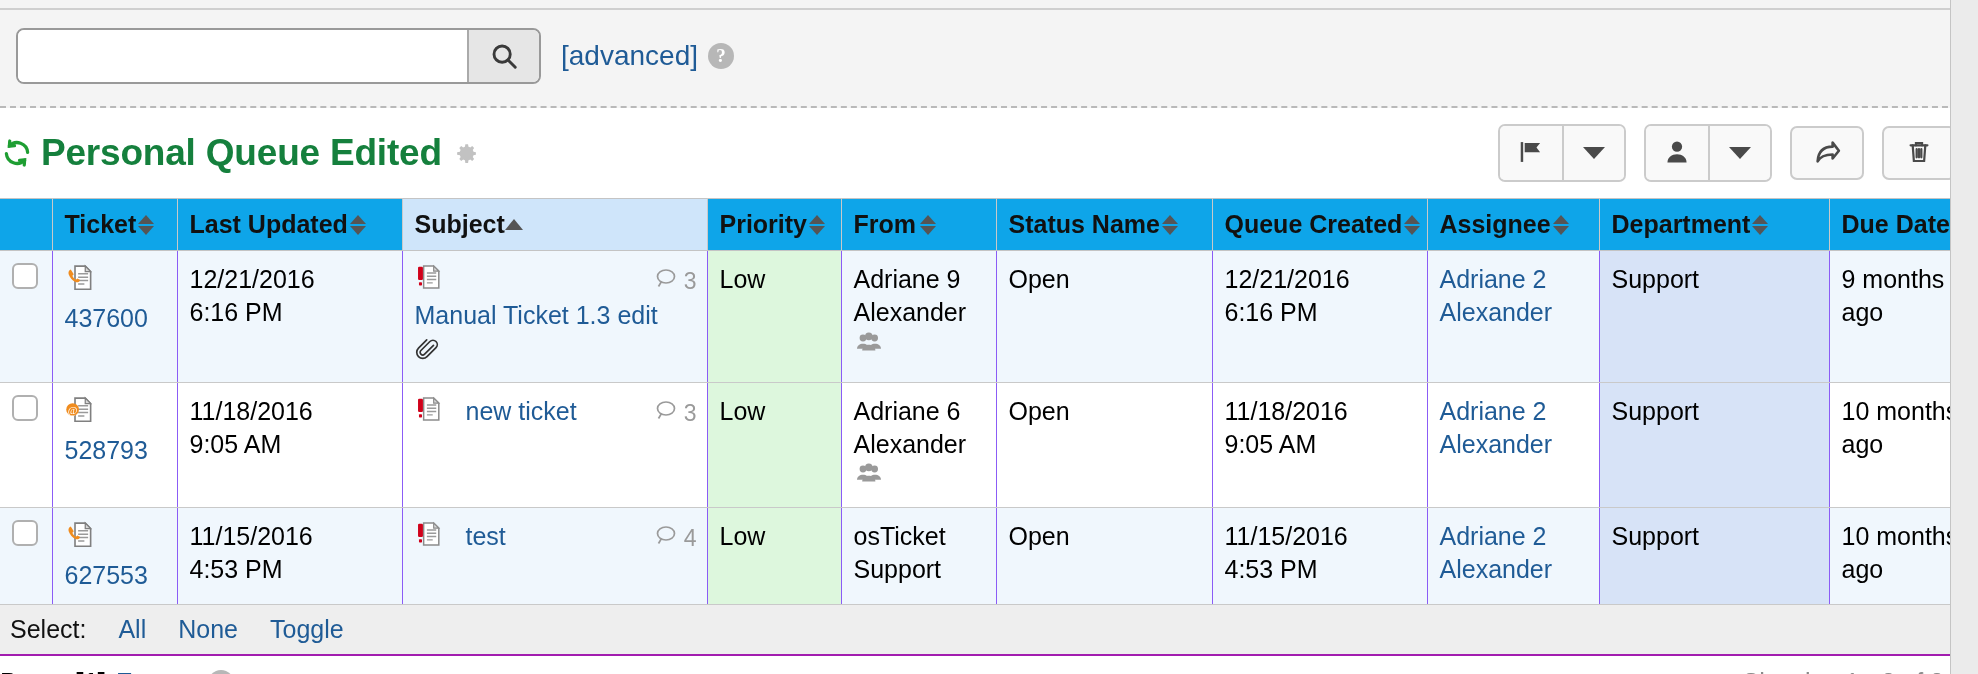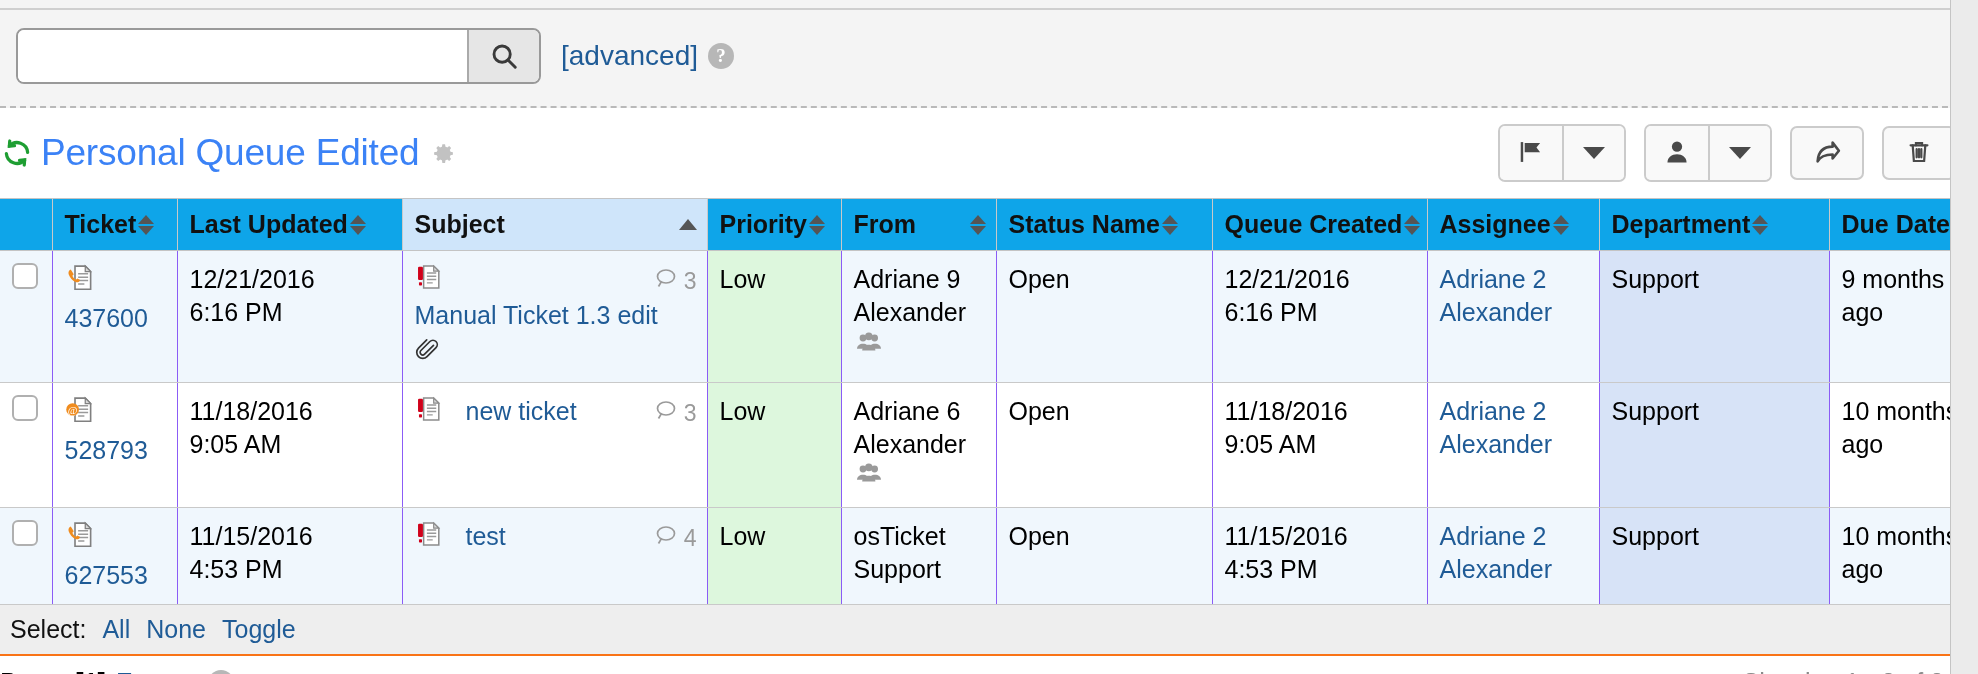--- a/index.html
+++ b/index.html
@@ -87,23 +87,23 @@
   .title-bar {
     display: flex;
     align-items: center;
     justify-content: space-between;
     padding: 16px 22px 16px 2px;
     background: #ffffff;
   }
   .title-left { display: flex; align-items: center; }
   .refresh-icon { margin-right: 9px; display:flex; align-items:center; }
   .queue-title {
-    color: #3b82f6;
+    color: #15803d;
     font-size: 37px;
-    font-weight: normal;
+    font-weight: bold;
     letter-spacing: -0.2px;
   }
   .gear-icon { margin-left: 12px; display:flex; align-items:center; }
 
   
   .toolbar { display: flex; align-items: center; gap: 18px; }
   .btn-group {
     display: flex;
     border: 2px solid #cbcbcb;
     border-radius: 7px;
@@ -155,21 +155,21 @@
     white-space: nowrap;
     color: #111111;
     cursor: pointer;
   }
   table.tickets th.sorted {
     background: #cfe5fa;
   }
   table.tickets th .th-inner {
     display: flex;
     align-items: center;
-    justify-content: space-between;
+    justify-content: flex-start;
   }
   table.tickets th.tight .th-inner { justify-content: flex-start; }
   table.tickets th.tight .th-inner .sort { margin-left: 2px; }
   .sort { display: inline-flex; flex-direction: column; line-height: 0; margin-left: 4px; }
   .sort .up, .sort .dn {
     width: 0; height: 0;
     border-left: 8px solid transparent;
     border-right: 8px solid transparent;
   }
   .sort .up { border-bottom: 9px solid #555555; margin-bottom: 2px; }
@@ -225,26 +225,26 @@
     gap: 5px;
     padding-top: 3px;
   }
   .attach { margin-top: 4px; }
 
   .from-cell { display: flex; align-items: center; flex-wrap: wrap; }
 
   
   .select-bar {
     background: #eeeeee;
-    border-bottom: 2px solid #f97316;
+    border-bottom: 2px solid #a21caf;
     padding: 10px 0 10px 10px;
     font-size: 25px;
     display: flex;
     align-items: center;
-    gap: 16px;
+    gap: 32px;
   }
   .select-bar .lbl { color: #111111; }
 
   
   .footer {
     display: flex;
     align-items: center;
     justify-content: space-between;
     padding: 12px 0 12px 0;
     font-size: 25px;

